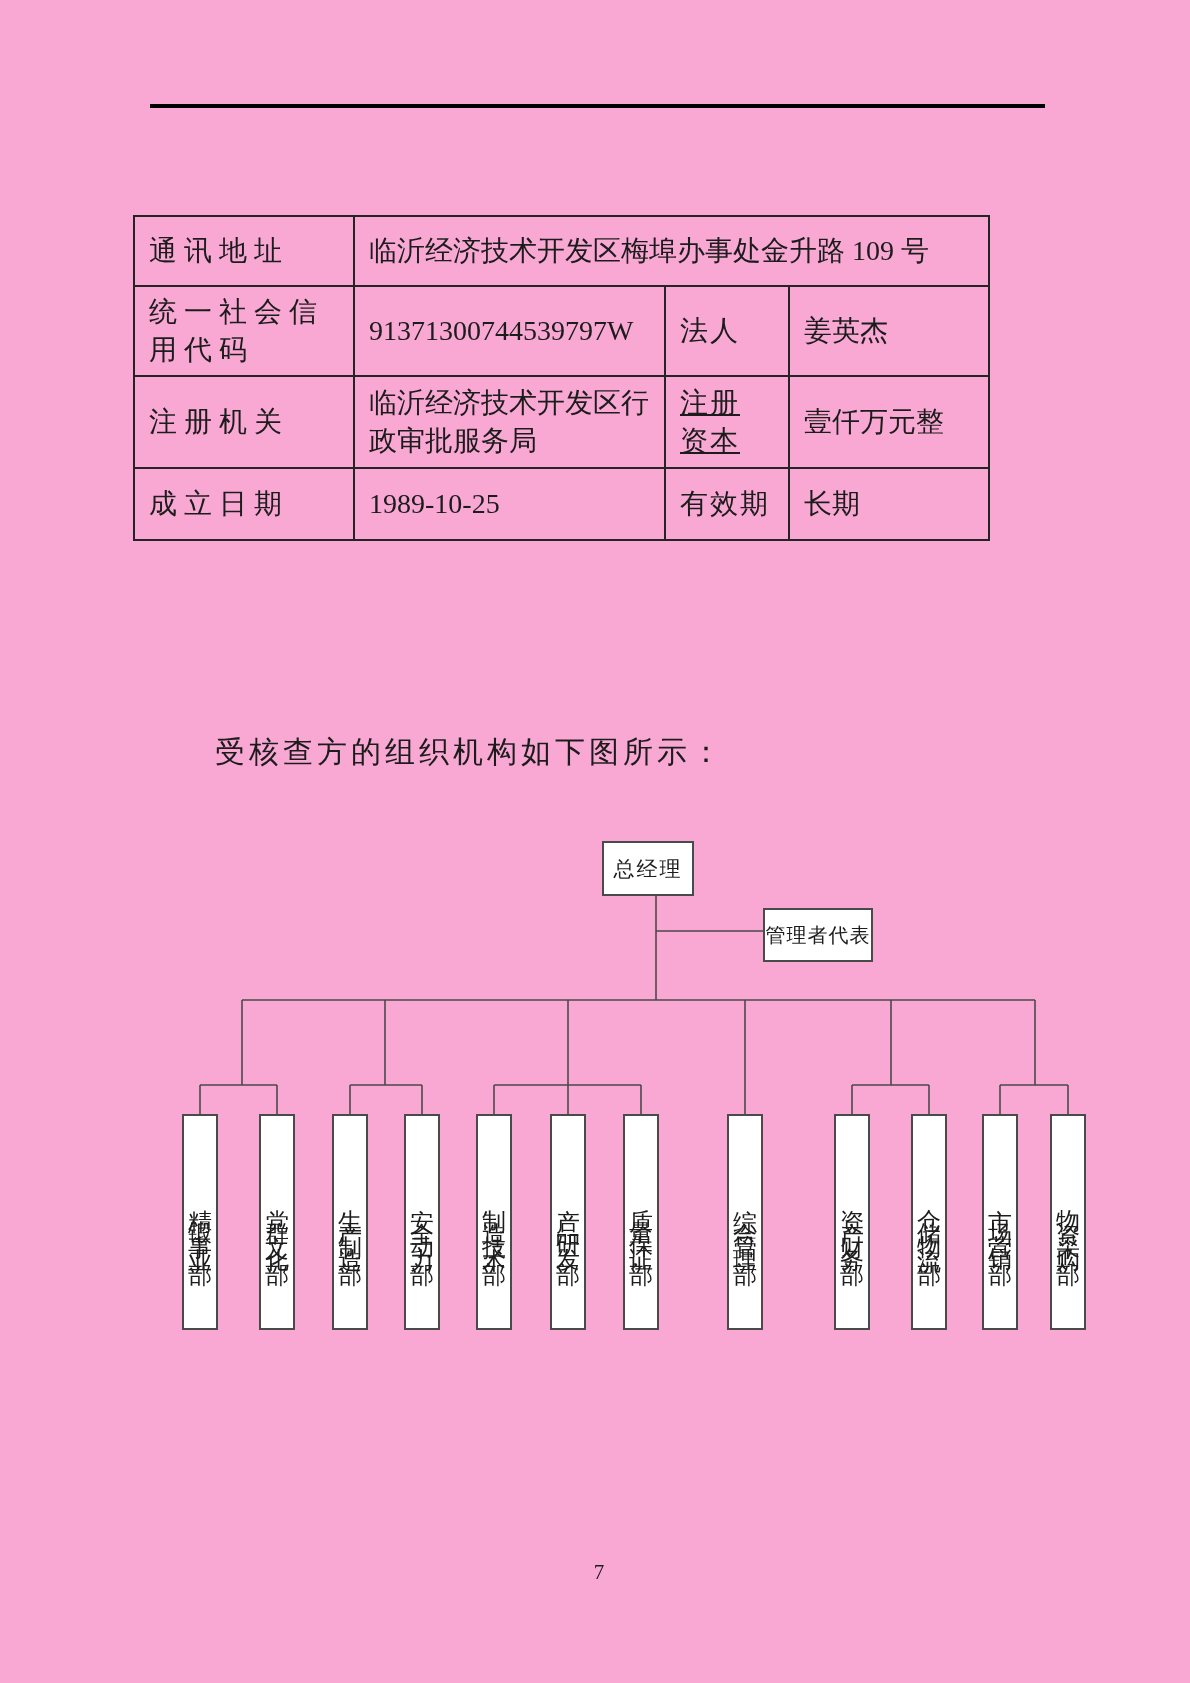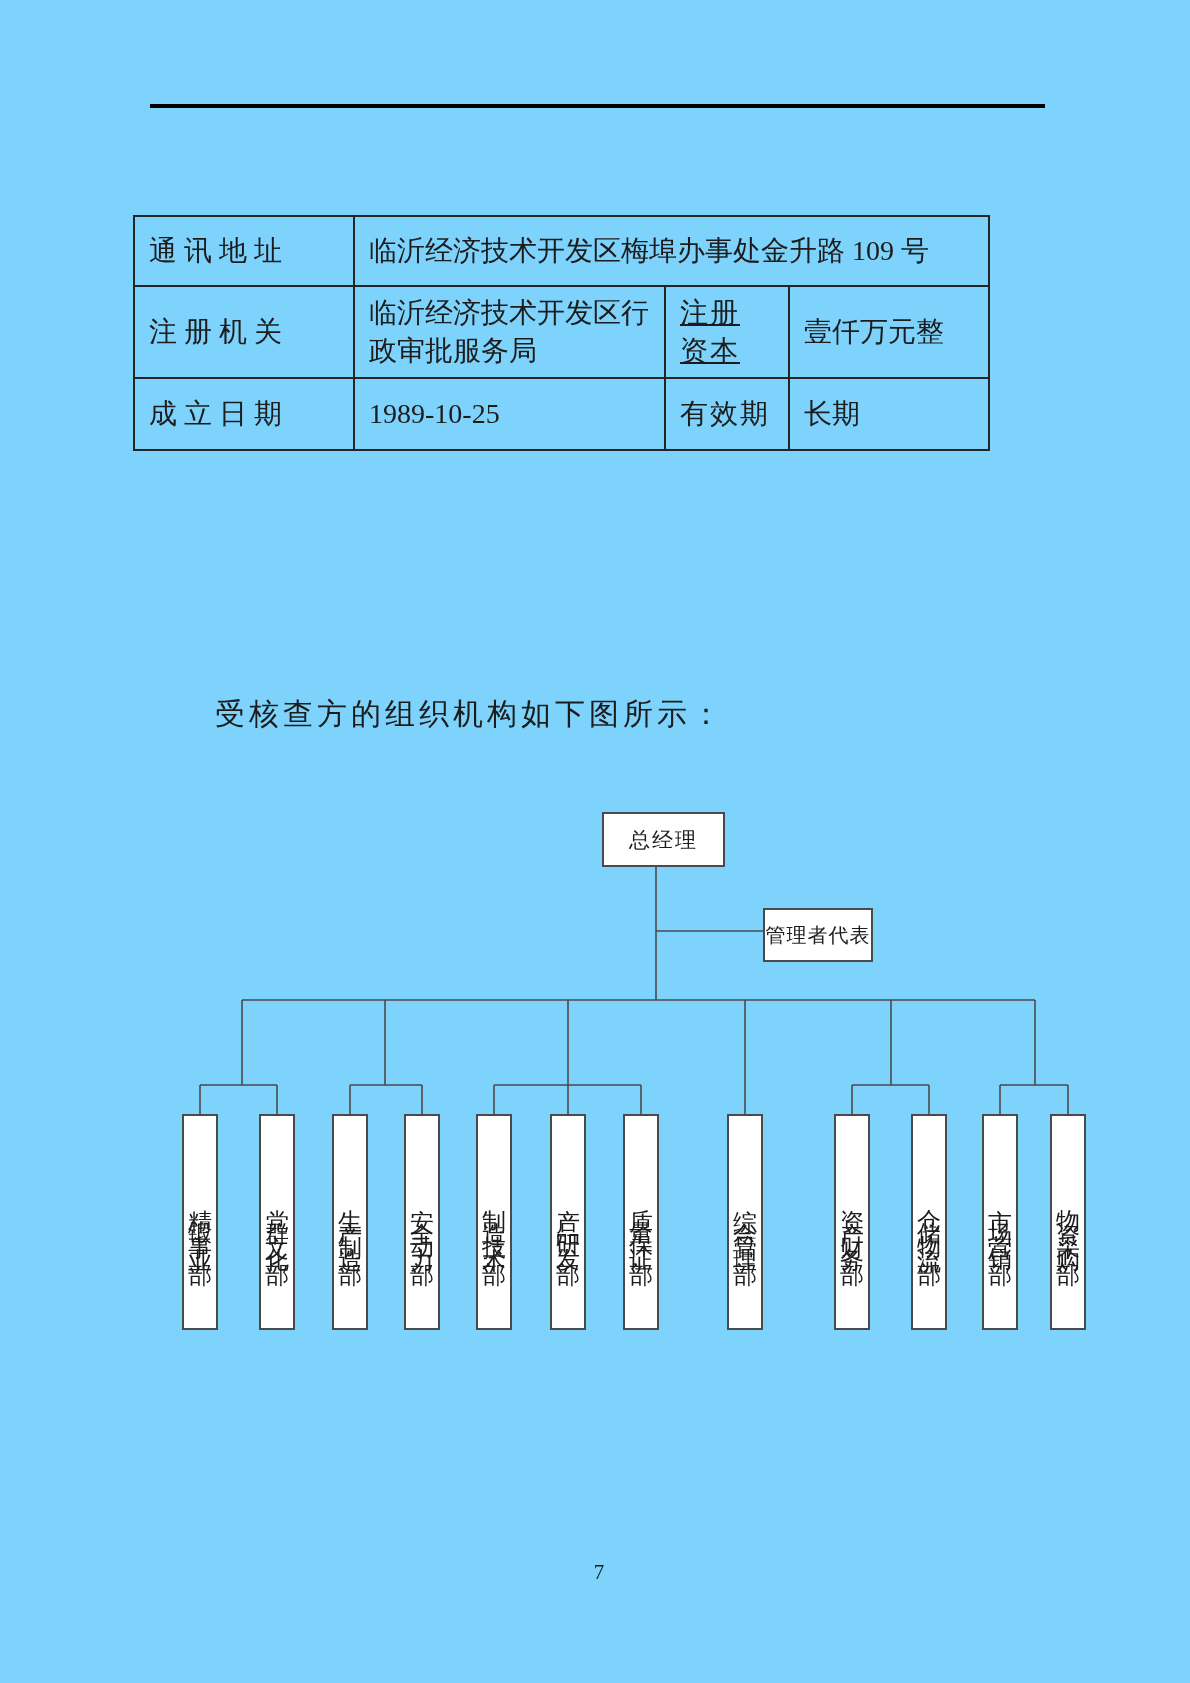--- a/index.html
+++ b/index.html
@@ -1,20 +1,20 @@
 <!DOCTYPE html>
 <html><head>
 <meta charset="utf-8">
 <style>
   html,body{margin:0;padding:0;background:#888;}
   .page{
     position:relative;
     width:1190px;height:1683px;
     margin:0 auto;
-    background:#7dd3fc;
+    background:#f9a8d4;
     font-family:"Liberation Serif","DejaVu Serif",serif;
     color:#1c1c1c;
     overflow:hidden;
   }
   
   .header-rule{
     position:absolute;left:150px;top:104px;
     width:895px;height:4px;background:#000;
   }
   
@@ -40,38 +40,38 @@
     letter-spacing:2px;
   }
   td.val2{
     padding-left:16px;
   }
   td.c3-narrow .wrap2{
     display:inline-block;width:64px;line-height:38px;text-decoration:underline;
   }
   
   .caption{
-    position:absolute;left:215px;top:694px;
+    position:absolute;left:215px;top:732px;
     font-size:30px;letter-spacing:4px;
     margin:0;
   }
   
   .org-lines{
     position:absolute;left:0;top:0;width:1190px;height:1683px;
     pointer-events:none;
   }
   .org-box{
     position:absolute;
     border:2px solid #4a4a4a;
     background:#fff;
     display:flex;align-items:center;justify-content:center;
     box-sizing:border-box;
   }
   .org-root{
-    left:602px;top:812px;width:123px;height:55px;
+    left:602px;top:841px;width:92px;height:55px;
     font-size:21px;letter-spacing:2px;
   }
   .org-rep{
     left:763px;top:908px;width:110px;height:54px;
     font-size:20px;letter-spacing:1px;
   }
   .dept{
     position:absolute;top:1114px;
     width:36px;height:216px;
     border:2px solid #4a4a4a;background:#fff;
@@ -99,20 +99,26 @@
       <col style="width:220px">
         <col style="width:311px">
         <col style="width:124px">
         <col style="width:28px">
         <col style="width:172px">
     </colgroup>
     <tbody>
         <tr style="height:70px">
       <td class="lbl">通讯地址</td>
       <td colspan="4">临沂经济技术开发区梅埠办事处金升路 109 号</td>
+    </tr>
+    <tr style="height:90px">
+      <td class="lbl">统一社会信用代码</td>
+      <td>91371300744539797W</td>
+      <td class="lbl2">法人</td>
+      <td class="val2" colspan="2">姜英杰</td>
     </tr>
     <tr style="height:92px">
       <td class="lbl">注册机关</td>
       <td>临沂经济技术开发区行政审批服务局</td>
       <td class="lbl2 c3-narrow"><span class="wrap2">注册资本</span></td>
       <td class="val2" colspan="2">壹仟万元整</td>
     </tr>
     <tr style="height:72px">
       <td class="lbl">成立日期</td>
       <td>1989-10-25</td>

